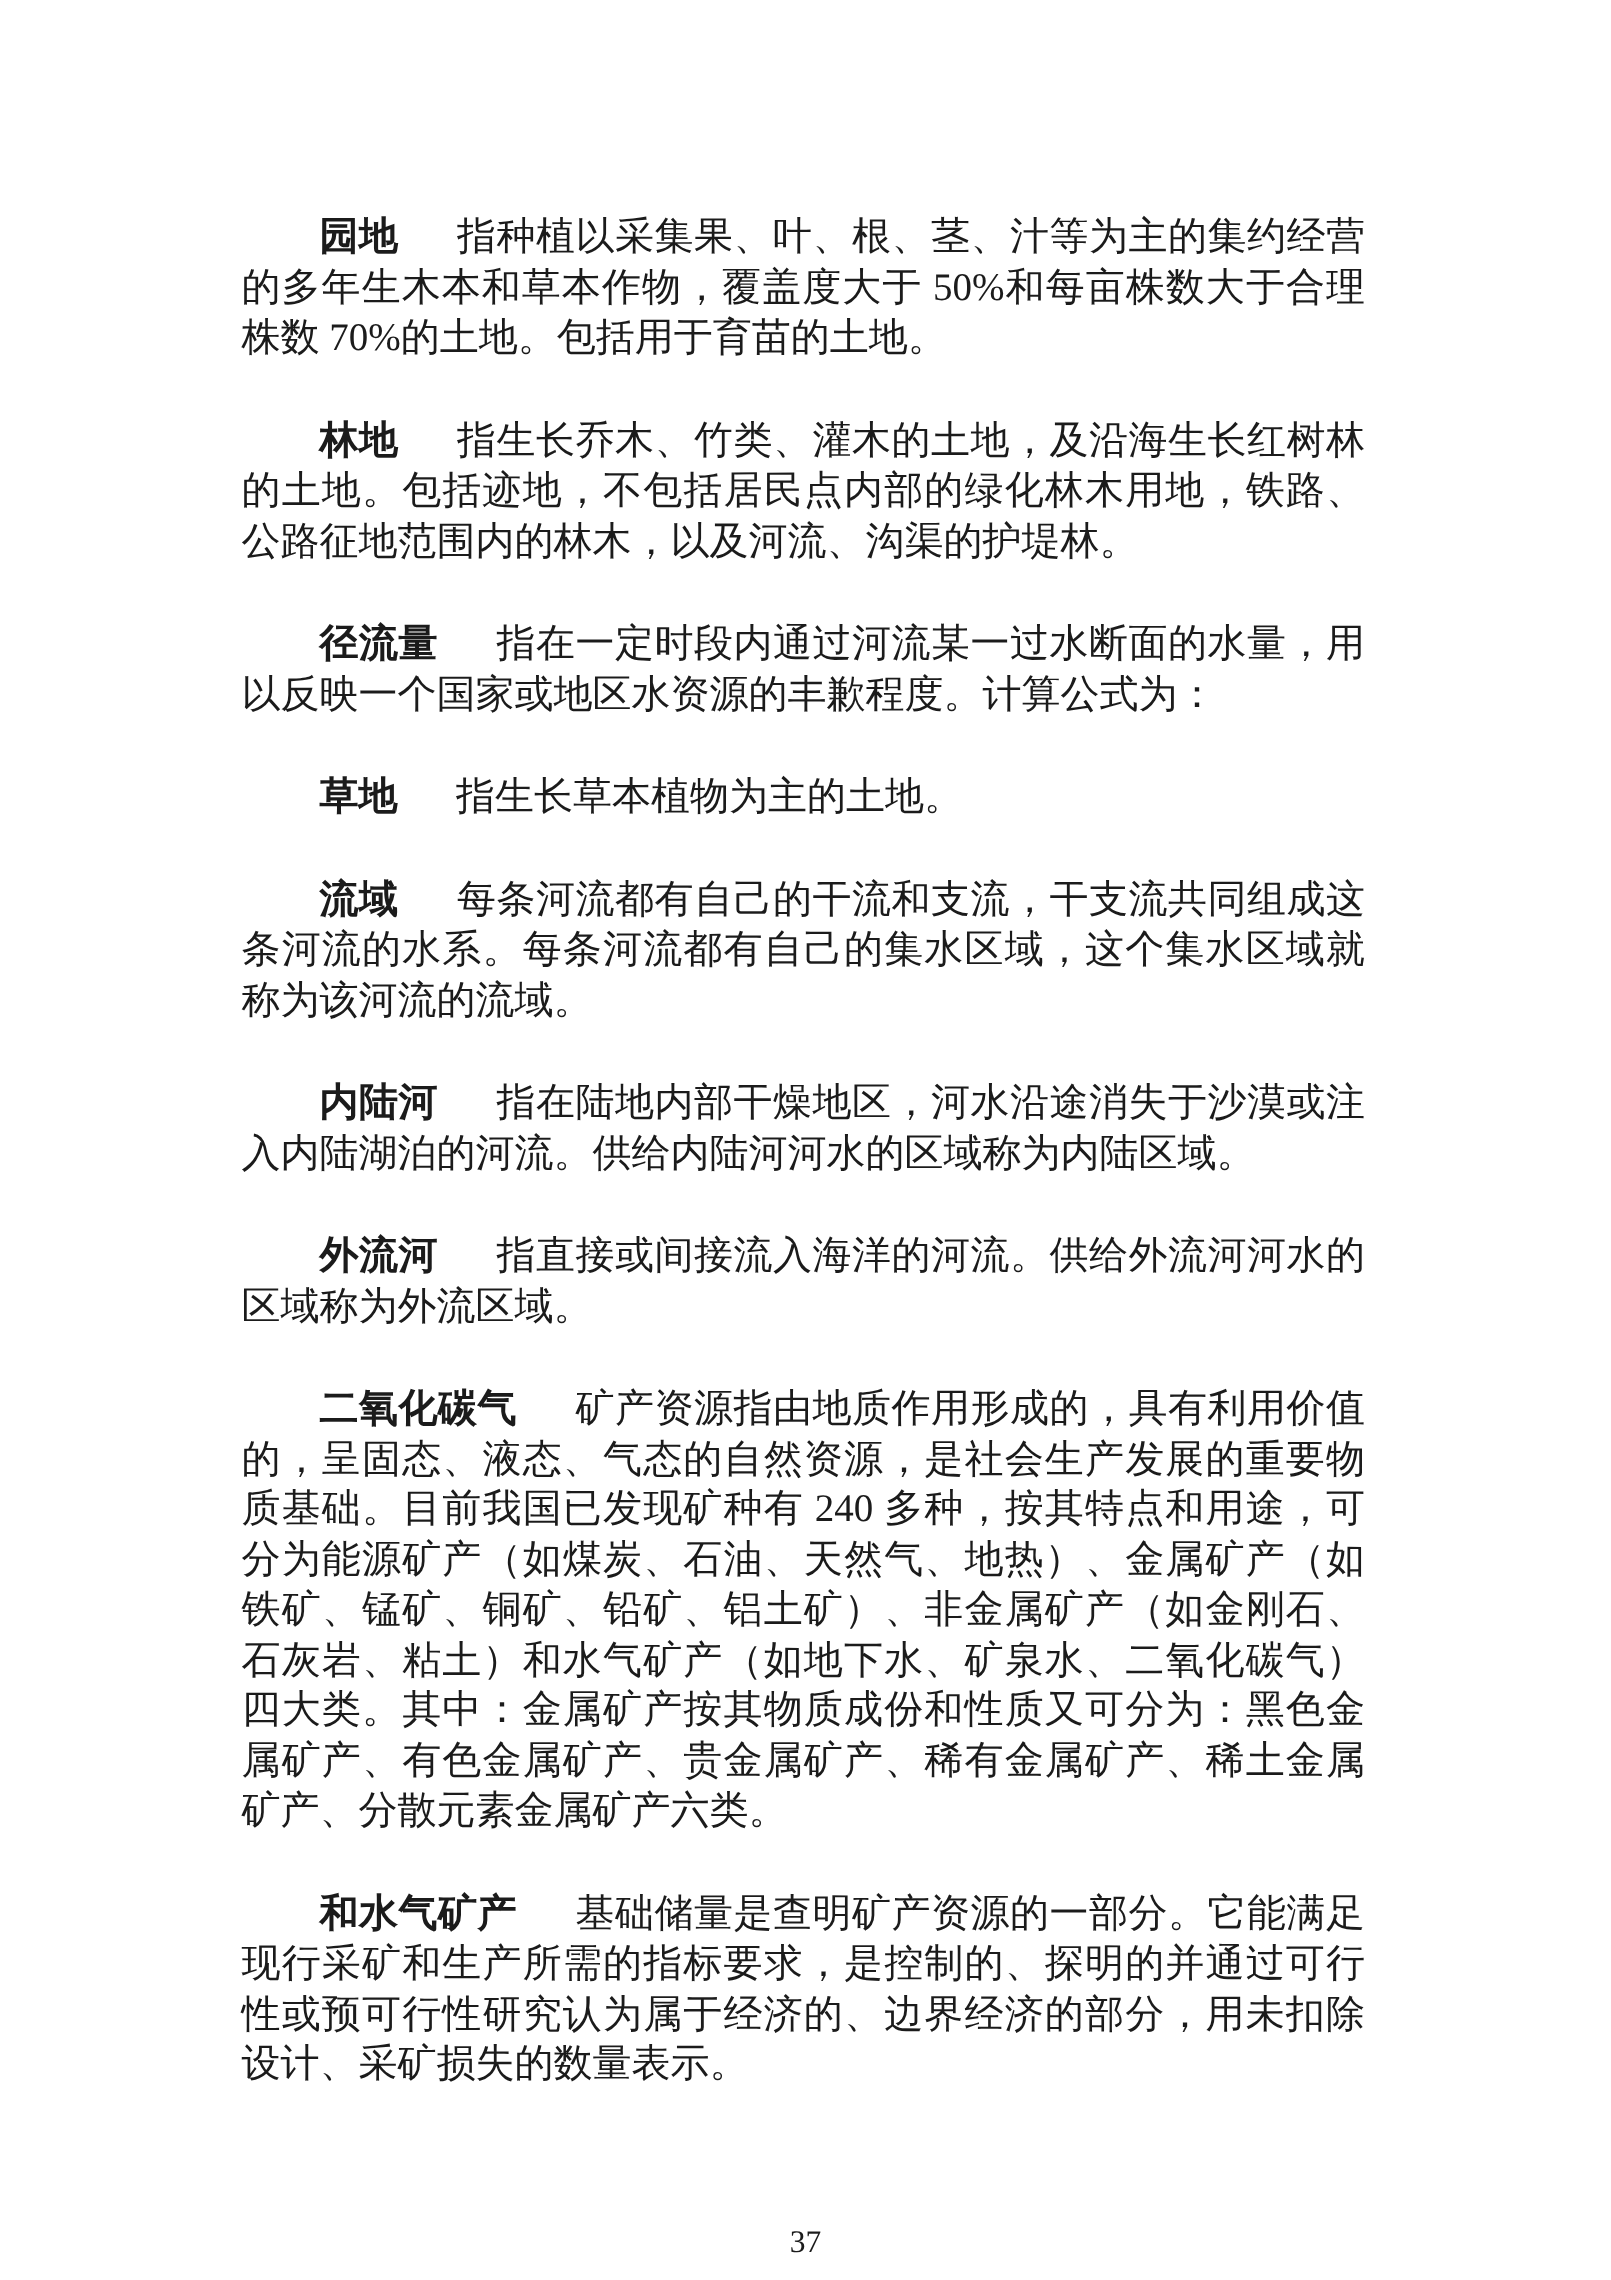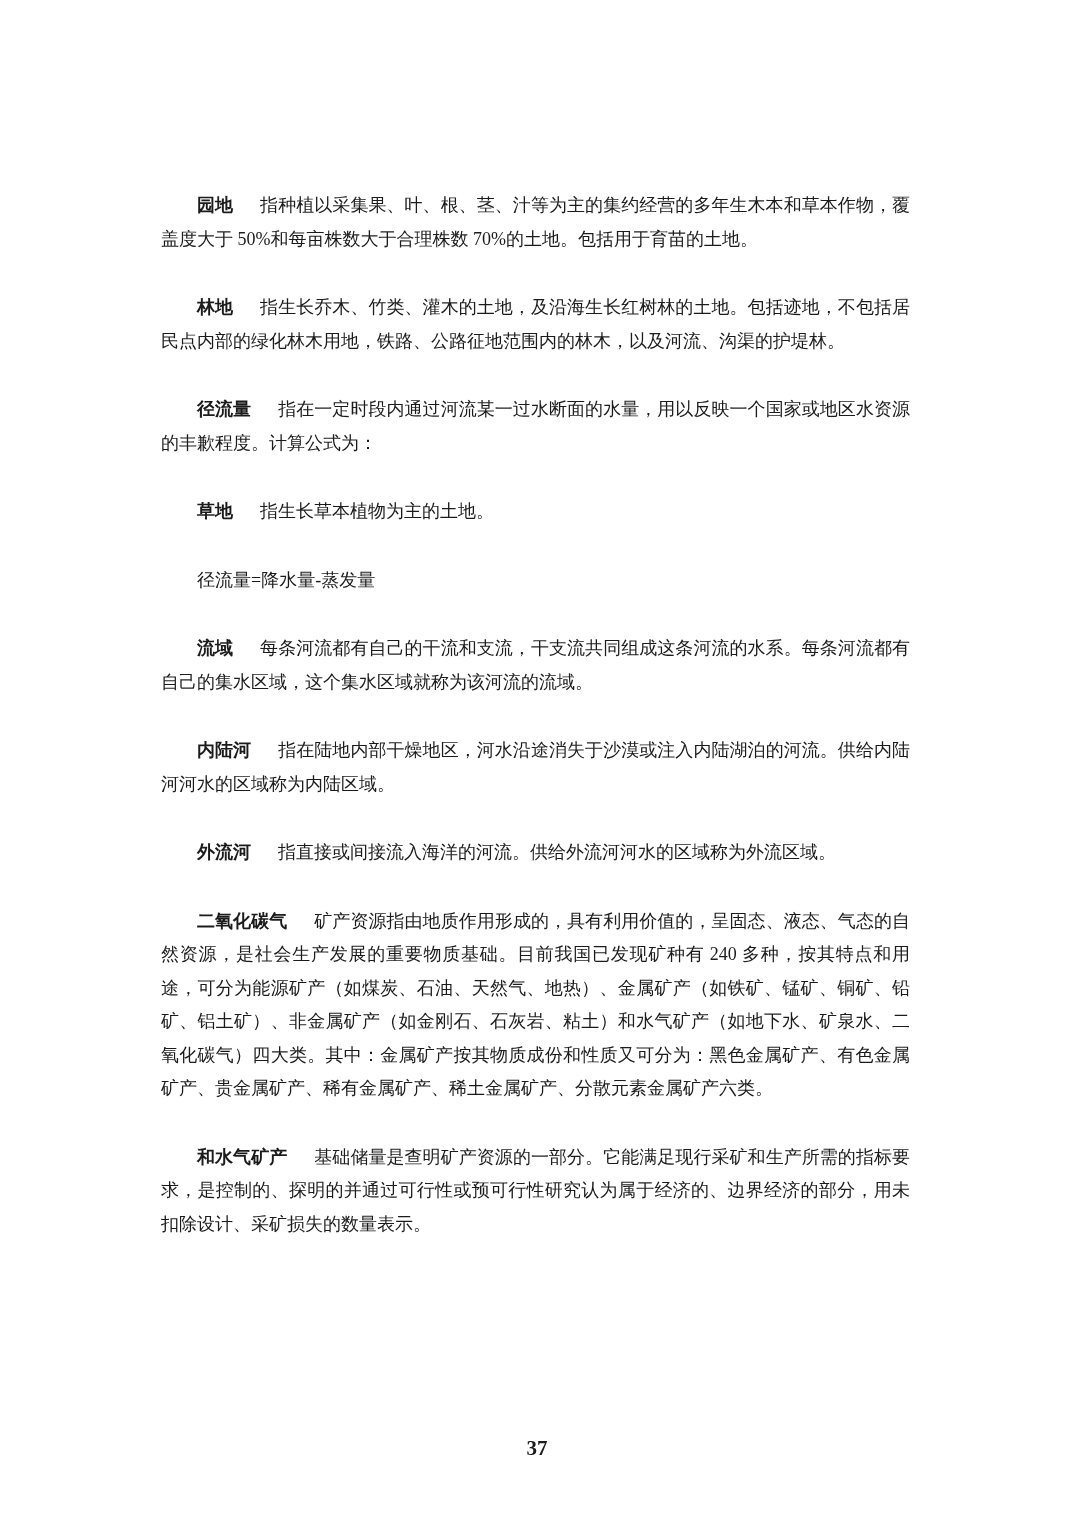--- a/index.html
+++ b/index.html
@@ -14,62 +14,59 @@
     font-family: "Liberation Serif", "DejaVu Serif", serif;
     color: #1b1b1b;
     overflow: hidden;
   }
   .content {
     position: absolute;
     left: 161px;
     top: 0;
     width: 749px;
     padding-top: 141px;
-    font-size: 18px;
+    font-size: 26px;
     line-height: 33.5px;
     text-align: justify;
-    margin-top: 48px;
   }
   .entry {
     margin: 0 0 35px 0;
     text-indent: 2em;
   }
   .term {
     font-weight: bold;
     margin-right: 1.5em;
   }
   .formula {
     margin: 0 0 35px 0;
     text-indent: 2em;
   }
   .page-footer {
     position: absolute;
-    top: 1436px;
+    top: 1482px;
     left: 0;
     width: 1074px;
     text-align: center;
     font-size: 21px;
     color: #1b1b1b;
-    font-weight: bold;
   }
 </style>
 </head>
 <body>
 
 <main class="content">
 
   <p class="entry"><b class="term">园地</b><span class="def">指种植以采集果、叶、根、茎、汁等为主的集约经营的多年生木本和草本作物，覆盖度大于 50%和每亩株数大于合理株数 70%的土地。包括用于育苗的土地。</span></p>
 
   <p class="entry"><b class="term">林地</b><span class="def">指生长乔木、竹类、灌木的土地，及沿海生长红树林的土地。包括迹地，不包括居民点内部的绿化林木用地，铁路、公路征地范围内的林木，以及河流、沟渠的护堤林。</span></p>
 
   <p class="entry"><b class="term">径流量</b><span class="def">指在一定时段内通过河流某一过水断面的水量，用以反映一个国家或地区水资源的丰歉程度。计算公式为：</span></p>
 
   <p class="entry"><b class="term">草地</b><span class="def">指生长草本植物为主的土地。</span></p>
 
-  <p class="formula">径流量=降水量-蒸发量</p>
 
   <p class="entry"><b class="term">流域</b><span class="def">每条河流都有自己的干流和支流，干支流共同组成这条河流的水系。每条河流都有自己的集水区域，这个集水区域就称为该河流的流域。</span></p>
 
   <p class="entry"><b class="term">内陆河</b><span class="def">指在陆地内部干燥地区，河水沿途消失于沙漠或注入内陆湖泊的河流。供给内陆河河水的区域称为内陆区域。</span></p>
 
   <p class="entry"><b class="term">外流河</b><span class="def">指直接或间接流入海洋的河流。供给外流河河水的区域称为外流区域。</span></p>
 
   <p class="entry"><b class="term">二氧化碳气</b><span class="def">矿产资源指由地质作用形成的，具有利用价值的，呈固态、液态、气态的自然资源，是社会生产发展的重要物质基础。目前我国已发现矿种有 240 多种，按其特点和用途，可分为能源矿产（如煤炭、石油、天然气、地热）、金属矿产（如铁矿、锰矿、铜矿、铅矿、铝土矿）、非金属矿产（如金刚石、石灰岩、粘土）和水气矿产（如地下水、矿泉水、二氧化碳气）四大类。其中：金属矿产按其物质成份和性质又可分为：黑色金属矿产、有色金属矿产、贵金属矿产、稀有金属矿产、稀土金属矿产、分散元素金属矿产六类。</span></p>
 
   <p class="entry"><b class="term">和水气矿产</b><span class="def">基础储量是查明矿产资源的一部分。它能满足现行采矿和生产所需的指标要求，是控制的、探明的并通过可行性或预可行性研究认为属于经济的、边界经济的部分，用未扣除设计、采矿损失的数量表示。</span></p>

